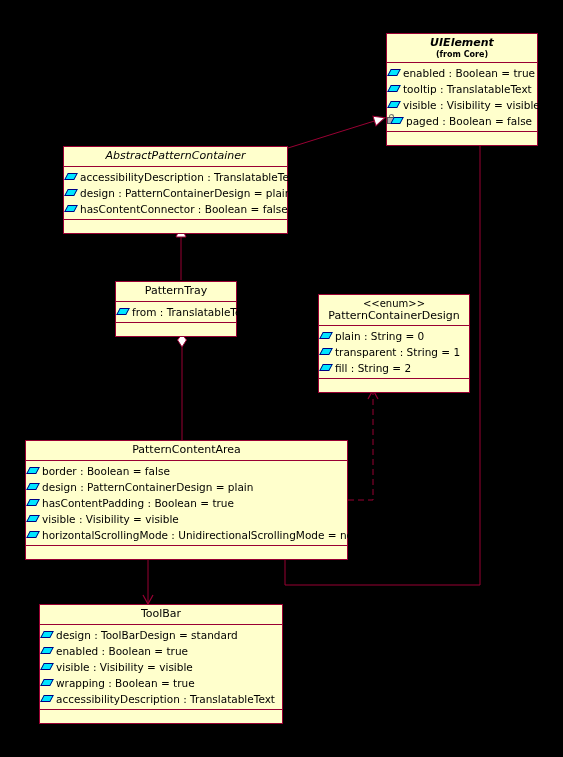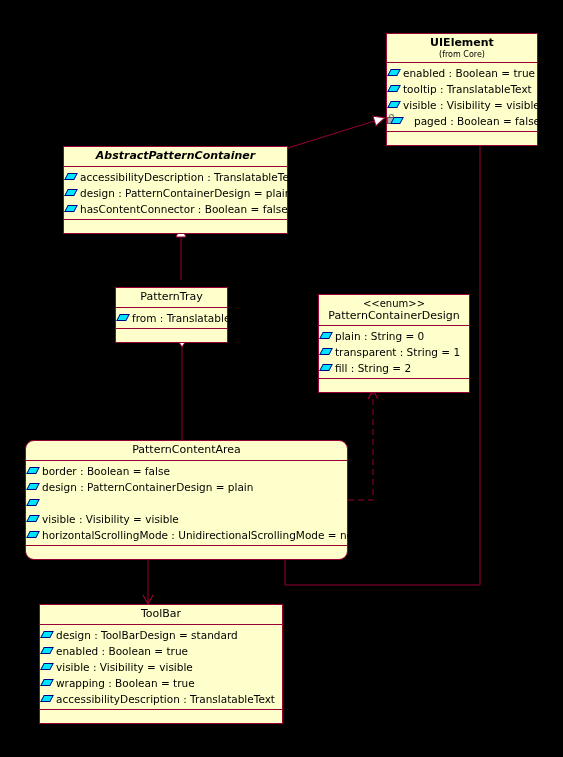--- a/index.html
+++ b/index.html
@@ -27,30 +27,30 @@
     border-bottom: 1px solid #990033;
     padding: 3px 4px 3px 4px;
     text-align: center;
     line-height: 1.15;
   }
   .uml-name {
     font-size: 11px;
     color: #000000;
     white-space: nowrap;
   }
-  .uml-name.abstract { font-style: italic; font-weight: bold; }
-  .uml-name.italicname { font-weight: bold; }
+  .uml-name.abstract { font-style: italic; font-weight: normal; }
+  .uml-name.italicname { font-style: italic; font-weight: bold; }
   .uml-stereotype {
     font-size: 10px;
     color: #000000;
     white-space: nowrap;
   }
   .uml-from {
     font-size: 8px;
-    font-weight: normal;
+    font-weight: bold;
     color: #000000;
     white-space: nowrap;
   }
   .uml-attrs {
     border-bottom: 1px solid #990033;
     padding: 2px 8px 2px 0;
   }
   .uml-attr {
     position: relative;
     font-size: 10.5px;
@@ -176,21 +176,21 @@
       <div class="uml-attr">
         <span class="attr-icon"></span>
         <span>visible : Visibility = visible</span>
       </div>
       <div class="uml-attr">
         <span class="lock-icon">
           <span class="shackle"></span>
             <span class="body"></span>
         </span>
         <span class="attr-icon" style="left:5px;"></span>
-        <span style="margin-left:11px;">paged : Boolean = false</span>
+        <span style="margin-left:3px;">paged : Boolean = false</span>
       </div>
     </div>
     <div class="uml-ops"></div>
   </div>
 
   <div class="uml-class" style="left:63px; top:146px; width:225px;">
     <div class="uml-header">
       <div class="uml-name abstract">AbstractPatternContainer</div>
     </div>
     <div class="uml-attrs">
@@ -203,21 +203,21 @@
         <span>design : PatternContainerDesign = plain</span>
       </div>
       <div class="uml-attr">
         <span class="attr-icon"></span>
         <span>hasContentConnector : Boolean = false</span>
       </div>
     </div>
     <div class="uml-ops"></div>
   </div>
 
-  <div class="uml-class" style="left:115px; top:281px; width:113px;margin-top:6px;">
+  <div class="uml-class" style="left:115px; top:281px; width:122px;">
     <div class="uml-header">
       <div class="uml-name">PatternTray</div>
     </div>
     <div class="uml-attrs">
       <div class="uml-attr">
         <span class="attr-icon"></span>
         <span>from : TranslatableText</span>
       </div>
     </div>
     <div class="uml-ops"></div>
@@ -238,35 +238,36 @@
         <span>transparent : String = 1</span>
       </div>
       <div class="uml-attr">
         <span class="attr-icon"></span>
         <span>fill : String = 2</span>
       </div>
     </div>
     <div class="uml-ops"></div>
   </div>
 
-  <div class="uml-class" style="left:25px; top:440px; width:323px;border-radius:9px;">
+  <div class="uml-class" style="left:25px; top:440px; width:323px;">
     <div class="uml-header">
       <div class="uml-name">PatternContentArea</div>
     </div>
     <div class="uml-attrs">
       <div class="uml-attr">
         <span class="attr-icon"></span>
         <span>border : Boolean = false</span>
       </div>
       <div class="uml-attr">
         <span class="attr-icon"></span>
         <span>design : PatternContainerDesign = plain</span>
       </div>
       <div class="uml-attr">
         <span class="attr-icon"></span>
+        <span>hasContentPadding : Boolean = true</span>
       </div>
       <div class="uml-attr">
         <span class="attr-icon"></span>
         <span>visible : Visibility = visible</span>
       </div>
       <div class="uml-attr">
         <span class="attr-icon"></span>
         <span>horizontalScrollingMode : UnidirectionalScrollingMode = none</span>
       </div>
     </div>

